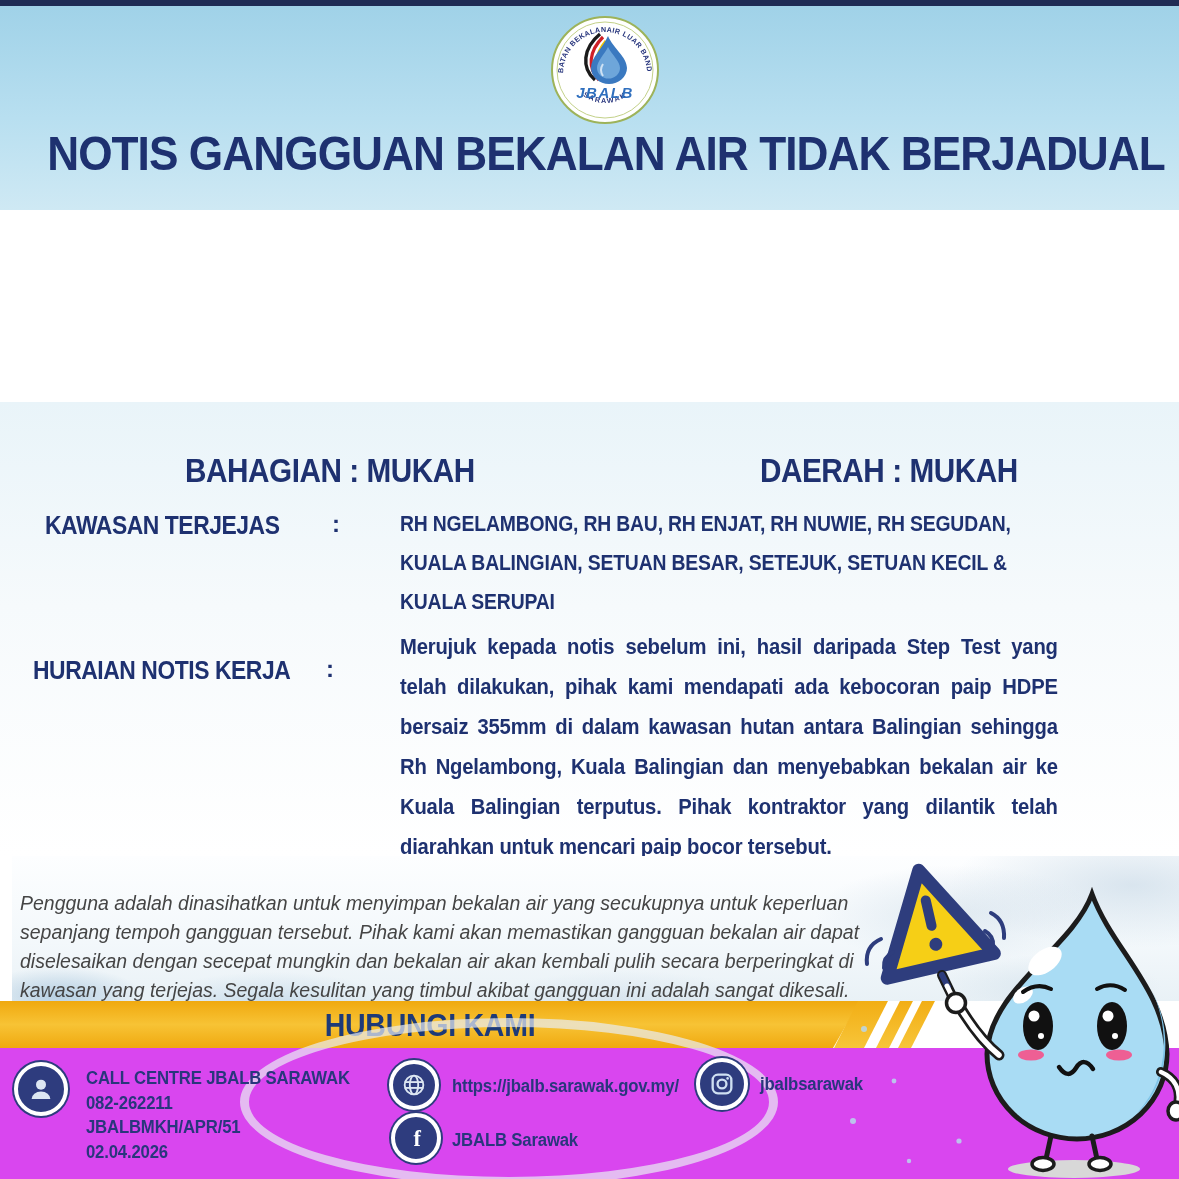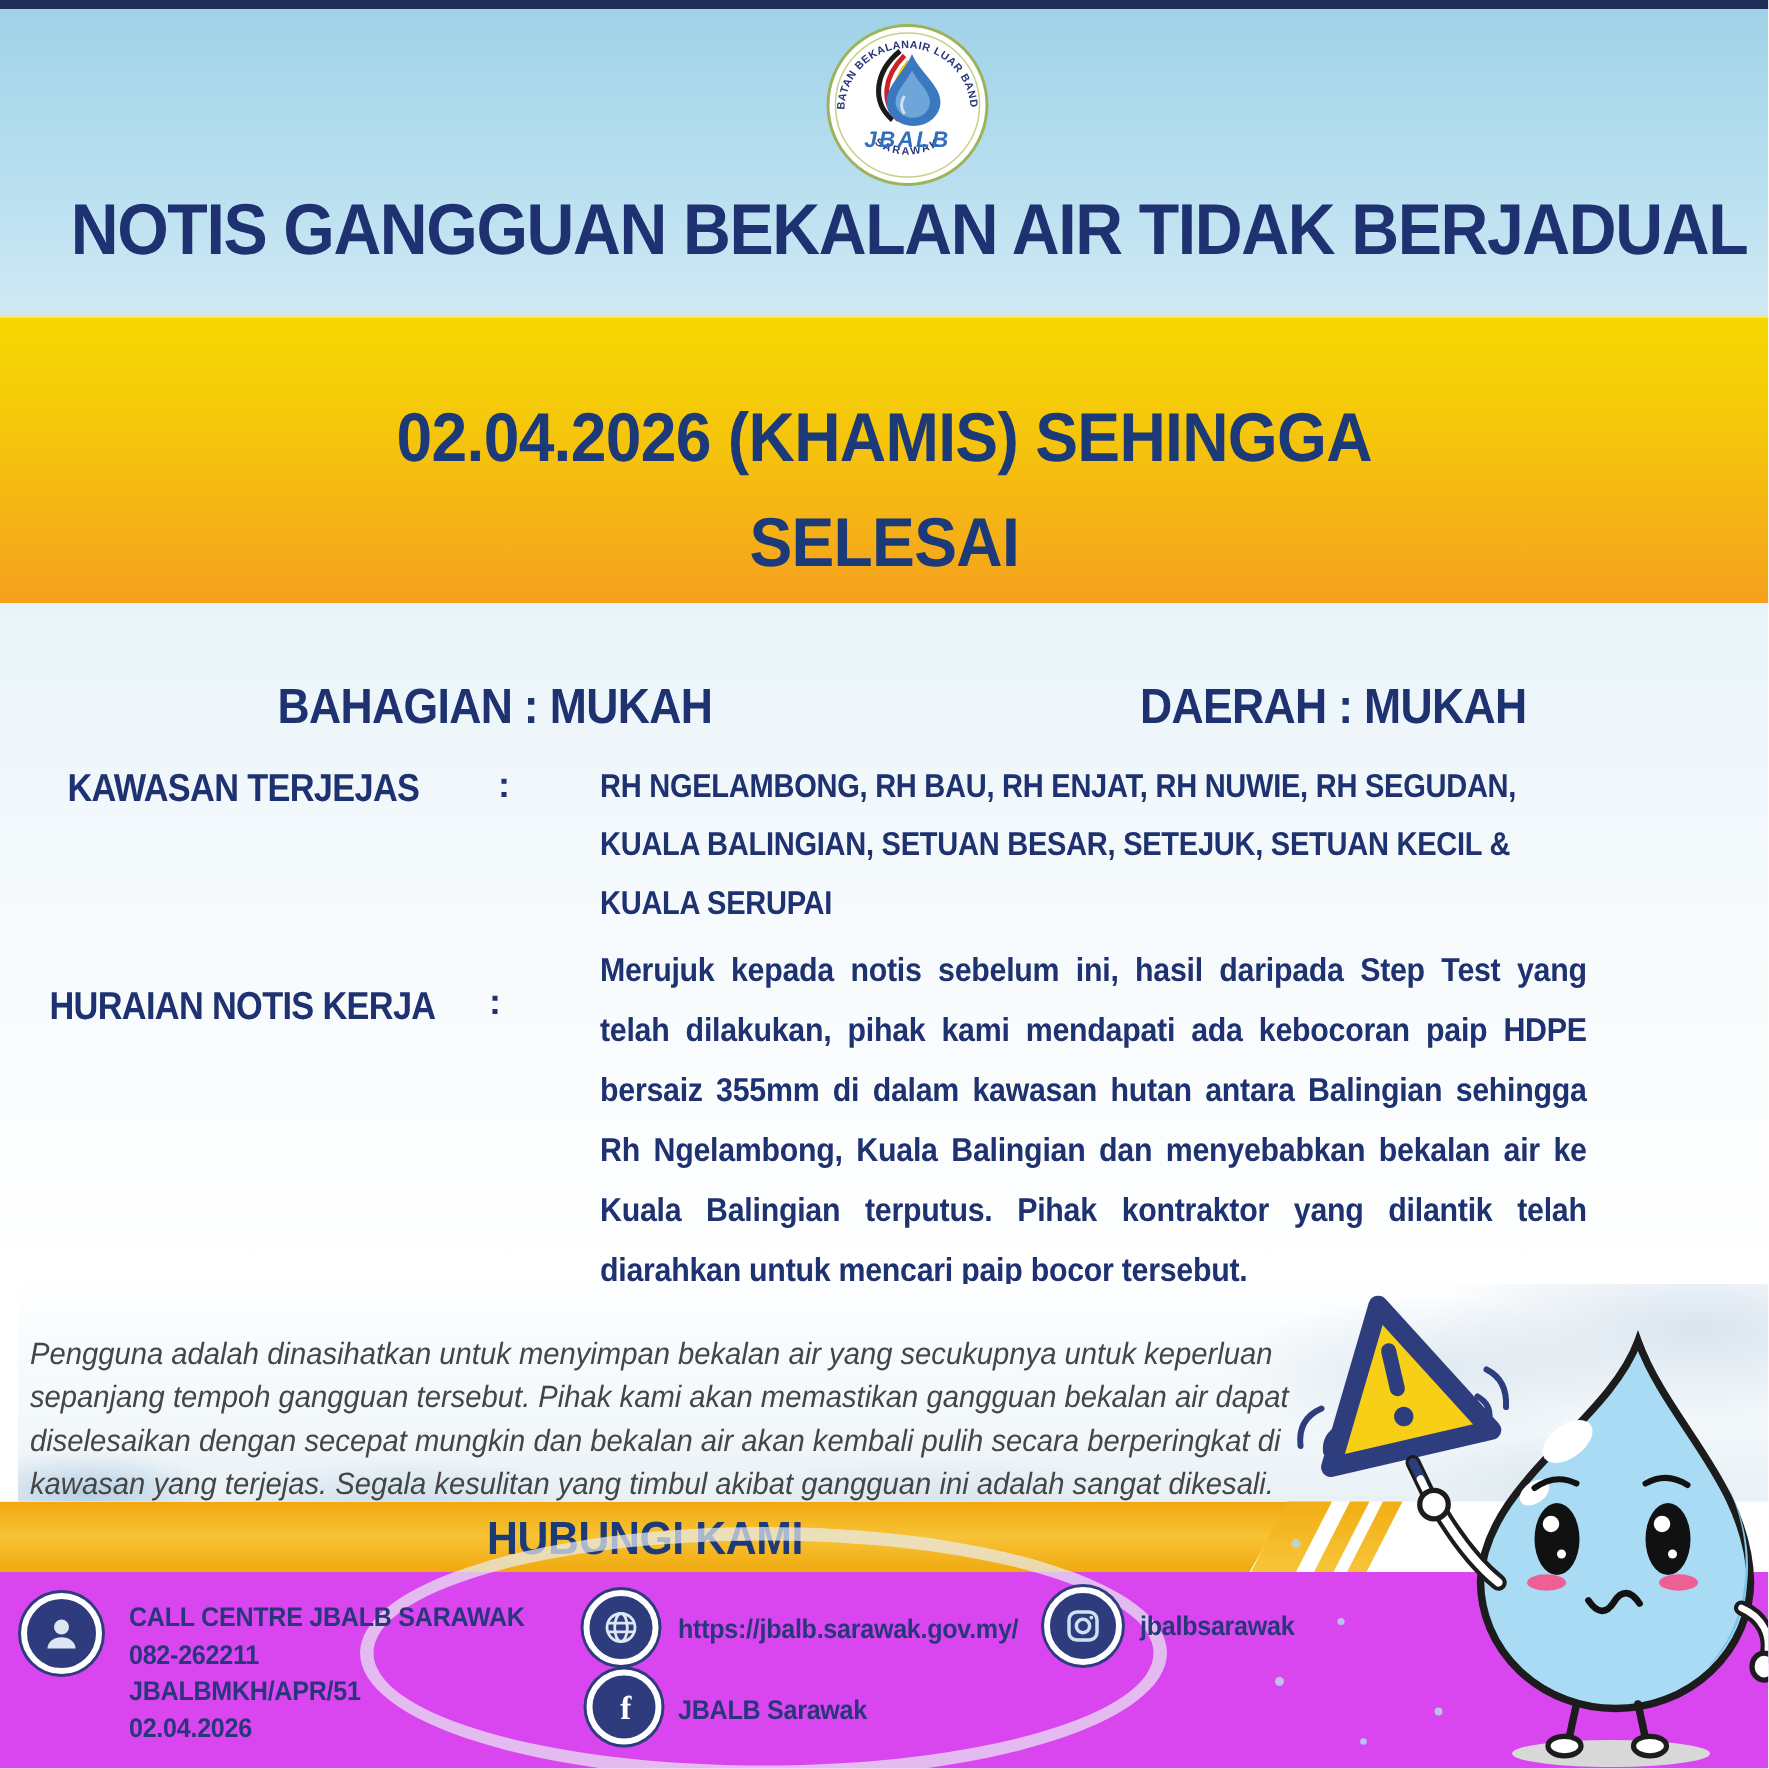--- a/index.html
+++ b/index.html
@@ -116,24 +116,20 @@
         <path d="M71,22 C66,34 54,43 54,54 a18,16 0 1 0 36,0 C90,43 76,34 71,22 Z" fill="#3a79c0"></path>
         <path d="M71,33 C67,41 60,47 60,54 a11.5,10.5 0 1 0 23,0 C83,47 75,41 71,33 Z" fill="#6ea6da"></path>
         <path d="M66,50 q-4,6 0,12" fill="none" stroke="#cfe2f4" stroke-width="2"></path>
       </g>
       <text x="68" y="84" text-anchor="middle" font-size="15" font-weight="bold" font-style="italic" fill="#2f6fbe" letter-spacing="1.5">JBALB</text>
     </svg>
   </div>
 
   <div class="abs" id="page-title">NOTIS GANGGUAN BEKALAN AIR TIDAK BERJADUAL</div>
 
-  <div class="abs" id="date-band">
-    <div class="date-line" id="date-line-1">02.04.2026 (KHAMIS) SEHINGGA</div>
-    <div class="date-line" id="date-line-2">SELESAI</div>
-  </div>
 
   <div class="abs" id="body-area"></div>
 
   <div class="abs loc" id="bahagian">BAHAGIAN : MUKAH</div>
   <div class="abs loc" id="daerah">DAERAH : MUKAH</div>
 
   <div class="abs field-label" id="kawasan-label">KAWASAN TERJEJAS</div>
   <div class="abs field-colon" id="kawasan-colon">:</div>
   <div class="abs" id="kawasan-value">RH NGELAMBONG, RH BAU, RH ENJAT, RH NUWIE, RH SEGUDAN, KUALA BALINGIAN, SETUAN BESAR, SETEJUK, SETUAN KECIL &amp; KUALA SERUPAI</div>
 

